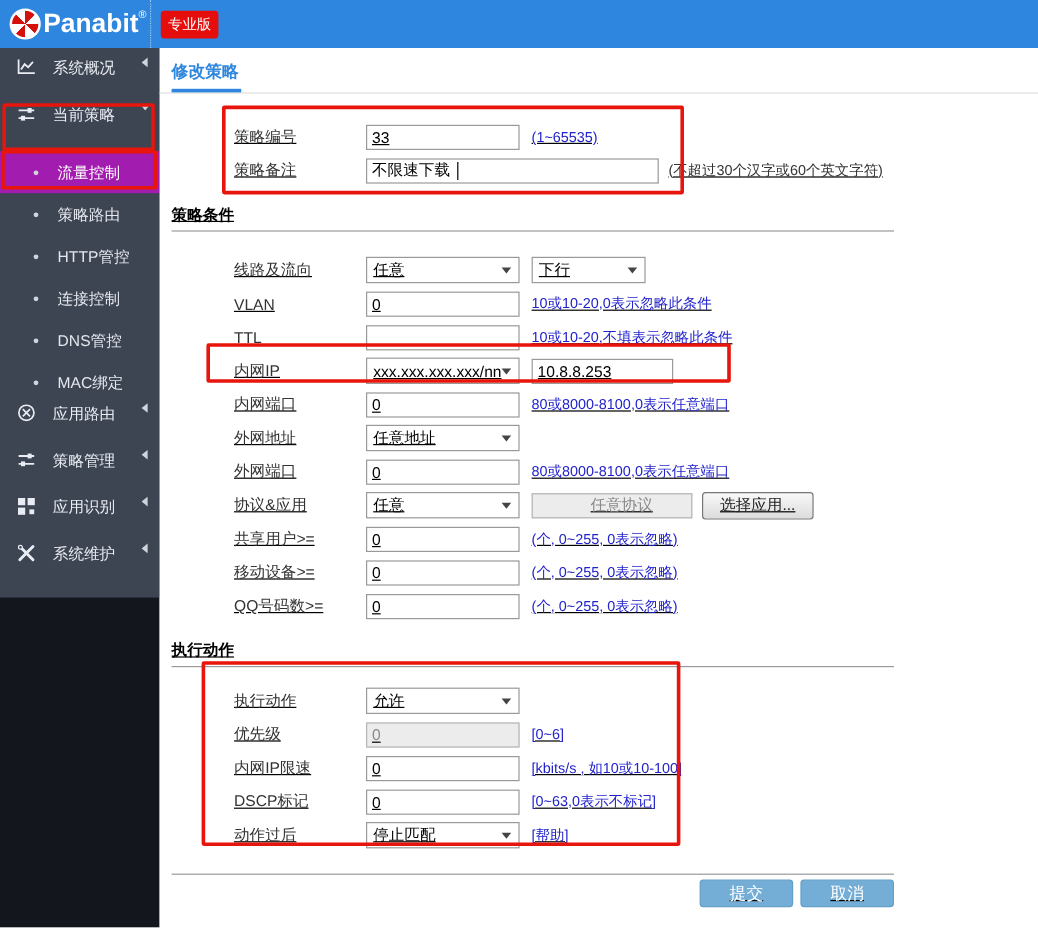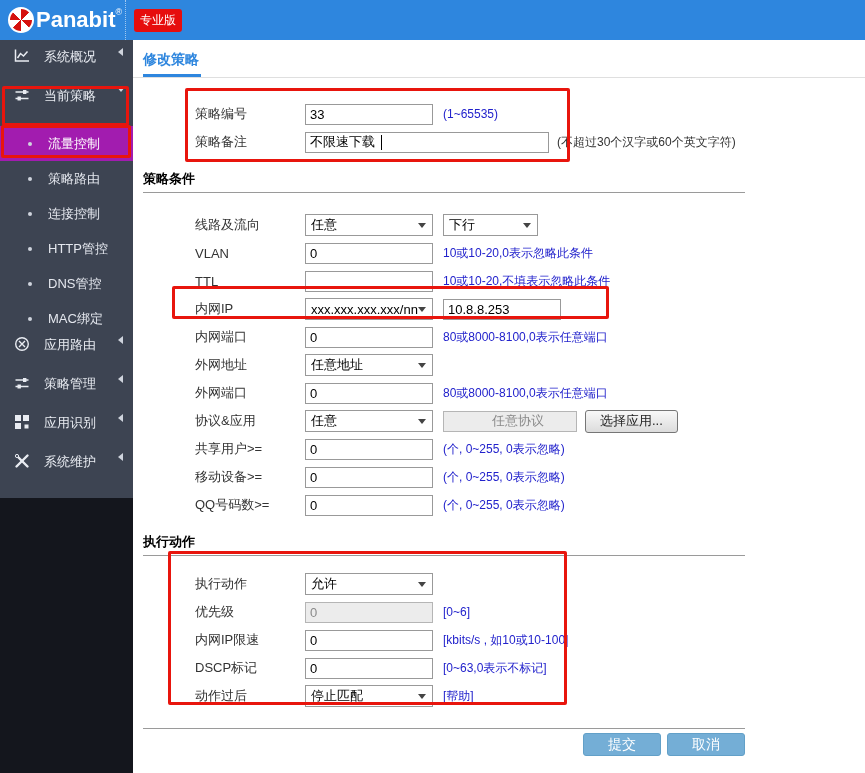--- a/index.html
+++ b/index.html
@@ -22,21 +22,21 @@
   .menu { background:#3d4452; padding-top:8px; padding-bottom:6px; }
   .mitem { height:39px; display:flex; color:#e9ecf2; font-size:13px; position:relative; cursor:pointer; }
   .mitem .micon { width:16px; height:16px; margin-left:14px; margin-right:14px; flex:0 0 auto; }
   .arrow-left { position:absolute; right:10px; width:0; height:0; border-top:4px solid transparent; border-bottom:4px solid transparent; border-right:5px solid #cfd4dd; }
   .arrow-down { position:absolute; right:8px; width:0; height:0; border-left:4px solid transparent; border-right:4px solid transparent; border-top:5px solid #cfd4dd; }
   .sitem { height:35px; display:flex; align-items:center; color:#e4e7ee; font-size:13px; cursor:pointer; }
   .sitem .bullet { width:4px; height:4px; border-radius:50%; background:#cfd4dd; margin-left:28px; margin-right:16px; }
   .sitem.selected { background:#a21caf; color:#fff; }
 
   
-  .content { position:absolute; left:133px; top:40px; width:732px; height:733px; background:#fff; }
+  .content { position:absolute; left:133px; top:40px; width:732px; height:733px; background:#fff;text-decoration:underline; }
   .tabbar { height:38px; border-bottom:1px solid #dfdfdf; position:relative; }
   .tab { position:absolute; left:10px; top:0; height:38px; line-height:38px; color:#2e86de; font-size:14px; font-weight:bold; }
   .tab-underline { position:absolute; left:10px; bottom:0; width:58px; height:3px; background:#2e86de; }
 
   .form { padding-top:22px; }
   .form-row { height:28px; display:flex; align-items:center; padding-left:62px; }
   .flabel { width:110px; flex:0 0 auto; font-size:13px; color:#333; }
   .tinput { height:21px; width:128px; border:1px solid #999; background:#fff; font-size:13px; padding:0 4px; font-family:inherit; color:#000; }
   .tinput.wide { width:244px; }
   .tinput.ip2 { width:118px; margin-left:10px; }
@@ -111,25 +111,25 @@
     <div class="sitem selected">
       <span class="bullet"></span>
       <span>流量控制</span>
     </div>
     <div class="sitem">
       <span class="bullet"></span>
       <span>策略路由</span>
     </div>
     <div class="sitem">
       <span class="bullet"></span>
+      <span>HTTP管控</span>
+    </div>
+    <div class="sitem">
+      <span class="bullet"></span>
       <span>连接控制</span>
-    </div>
-    <div class="sitem">
-      <span class="bullet"></span>
-      <span>HTTP管控</span>
     </div>
     <div class="sitem">
       <span class="bullet"></span>
       <span>DNS管控</span>
     </div>
     <div class="sitem">
       <span class="bullet"></span>
       <span>MAC绑定</span>
     </div>
 

